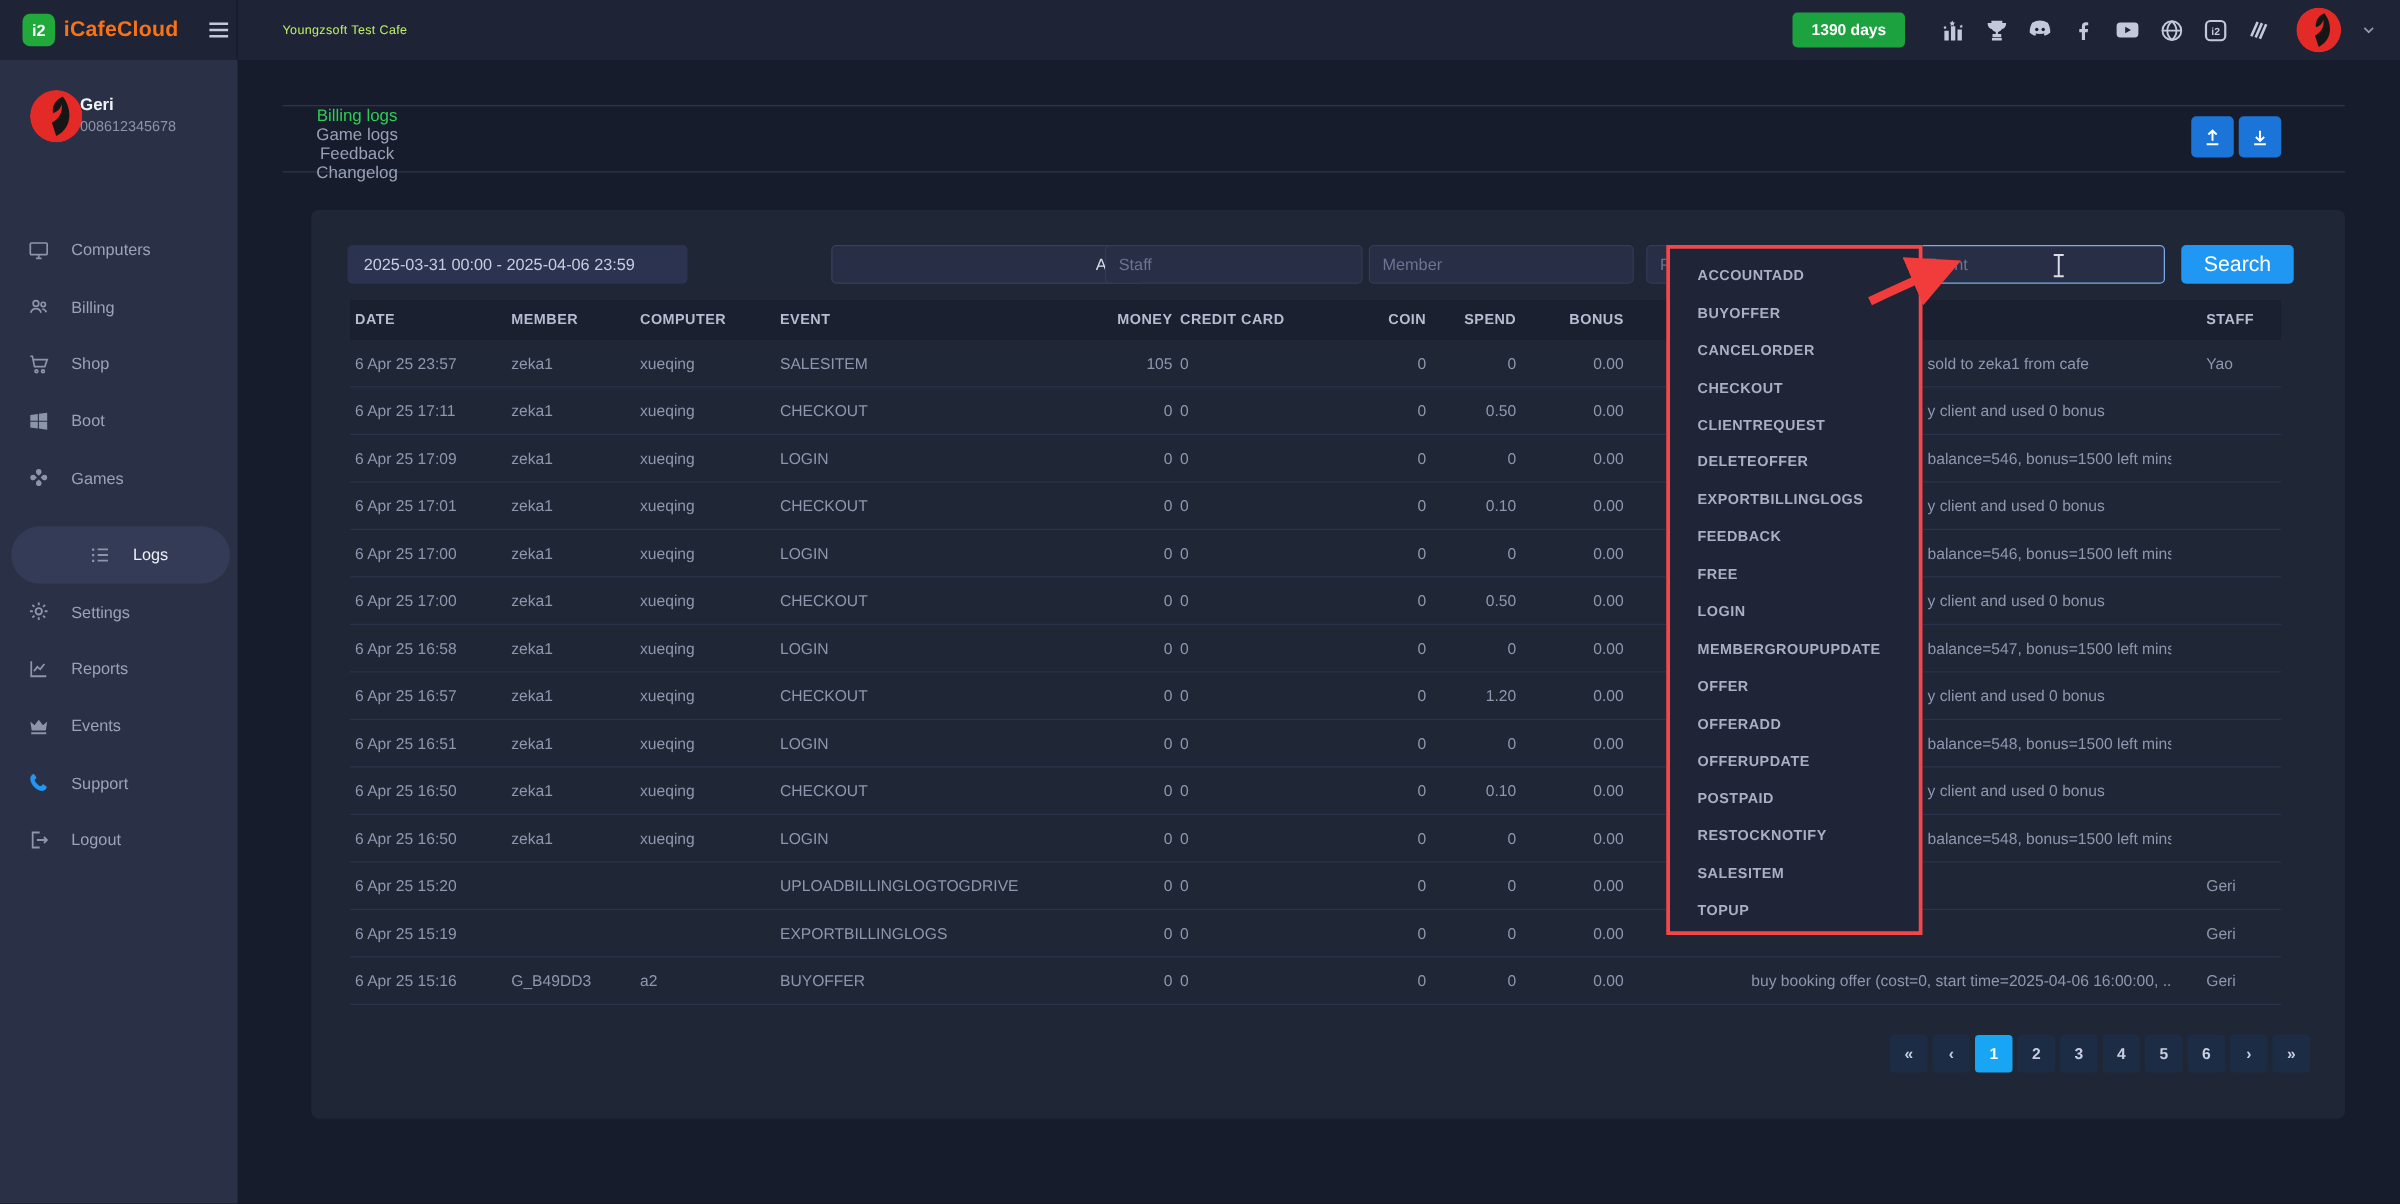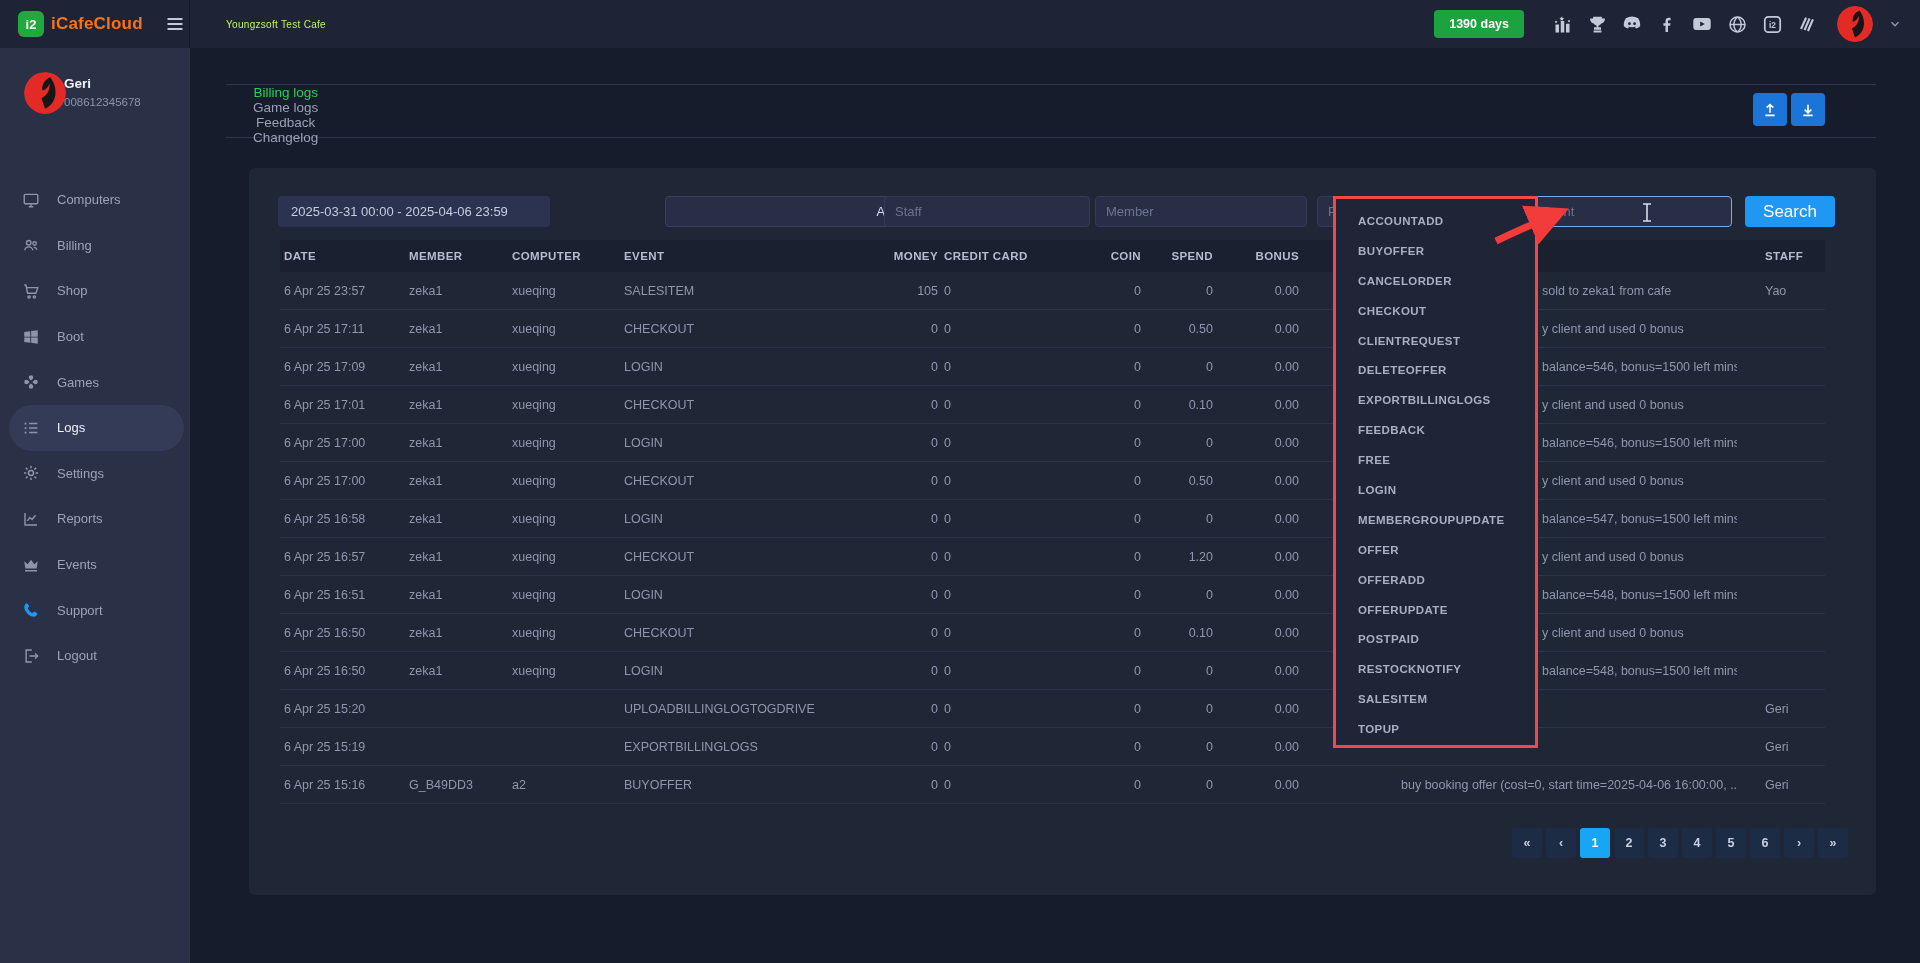--- a/index.html
+++ b/index.html
@@ -21,21 +21,21 @@
   
   .sidebar{position:absolute;left:0;top:48px;width:190px;height:915px;background:#2a3146;z-index:4;}
   .profile{position:absolute;left:0;top:22px;width:190px;height:70px;}
   .profile .avatar{position:absolute;left:18px;top:2px;width:42px;height:42px;}
   .p-name{position:absolute;left:64px;top:6px;color:#f0f2f7;font-weight:bold;font-size:13.5px;}
   .p-phone{position:absolute;left:64px;top:26px;color:#8d94aa;font-size:11.5px;}
   .side-items{position:absolute;left:0;top:129px;width:190px;}
   .s-item{height:45.6px;display:flex;align-items:center;cursor:pointer;position:relative;}
   .s-item .ic{width:18px;height:18px;margin-left:22px;color:#8d95ab;display:flex;align-items:center;justify-content:center;}
   .s-item .lb{margin-left:17px;font-size:13px;color:#9ba3b8;}
-  .s-item.active{background:#333b56;border-radius:24px;margin:0 6px 0 9px;}
+  .s-item.active{background:#333b56;border-radius:24px;margin:16px 6px 0 9px;justify-content:center;}
   .s-item.active .ic{margin-left:13px;}
   .s-item.active .lb{color:#eef0f6;}
   .s-item.accent .ic{color:#2196f3;}
   
   .tabwrap{position:absolute;left:226px;top:84px;width:1650px;height:52px;border-top:1px solid #2c3549;border-bottom:1px solid #2c3549;display:flex;align-items:center;}
   .tab{font-size:13.5px;color:#99a1b6;padding:0 27px;cursor:pointer;}
   .tab.active{color:#2ecc55;}
   .tab-sep{width:1px;height:40px;background:#394258;}
   .exp-btn{position:absolute;top:9px;width:34px;height:33px;background:#1b74d8;border-radius:4px;color:#fff;
            display:flex;align-items:center;justify-content:center;cursor:pointer;}

